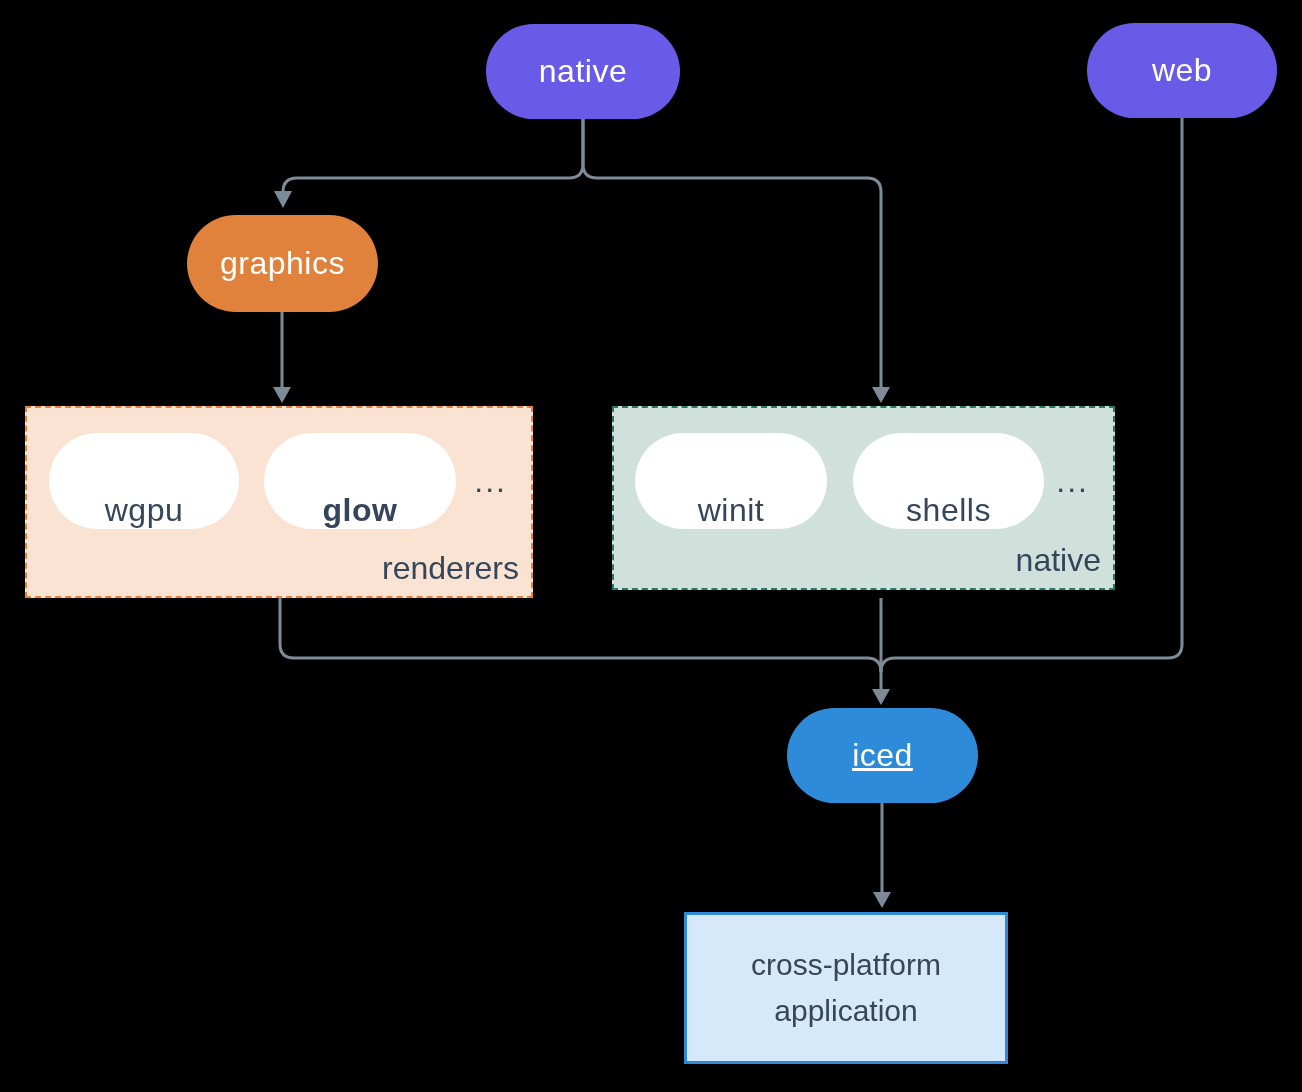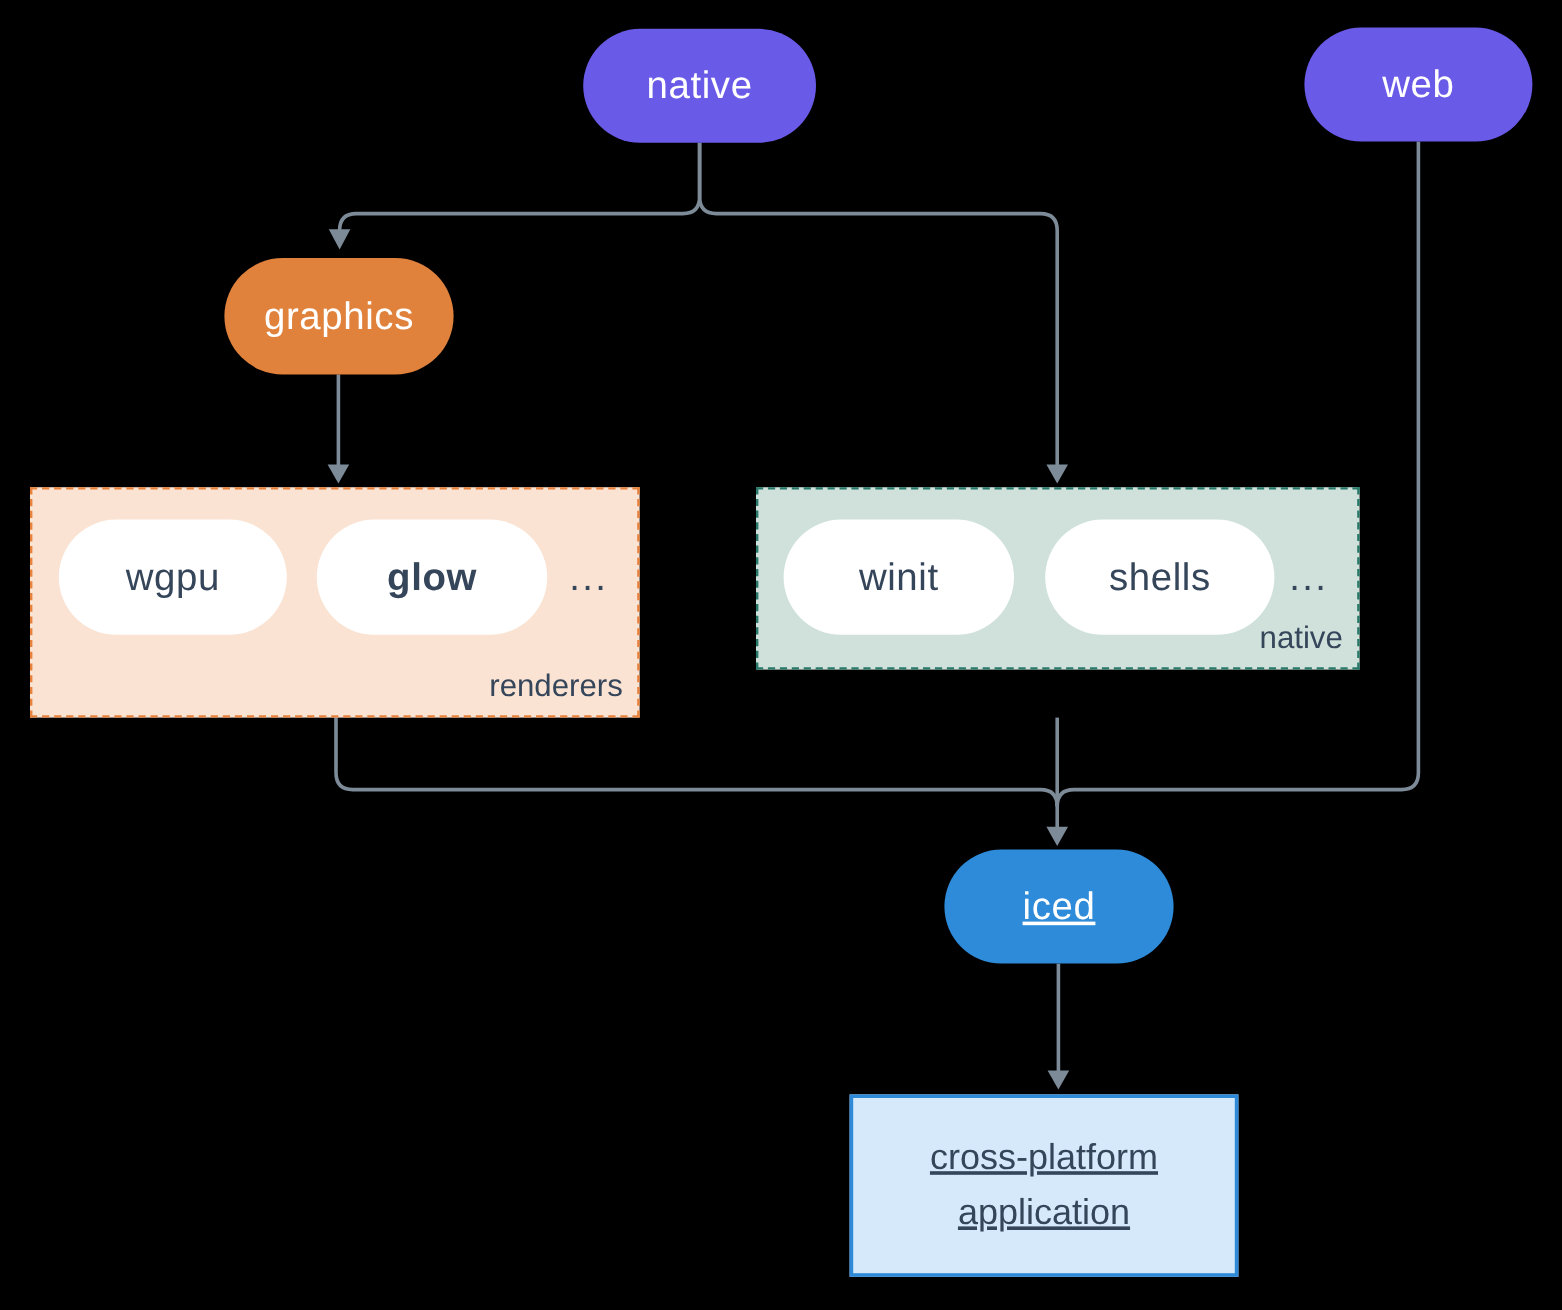--- a/index.html
+++ b/index.html
@@ -48,75 +48,74 @@
     position: absolute;
     display: flex;
     align-items: center;
     justify-content: center;
     border-radius: 60px;
     font-size: 32px;
     z-index: 2;
     letter-spacing: 0.5px;
   }
   .pill.colored { color: #ffffff; }
-  .pill.white   { background: var(--pill-white); color: var(--dark-text); }
+  .pill.white   { background: var(--pill-white); color: var(--dark-text); align-items: flex-end; }
 
   #node-native   { left: 486px; top: 24px;  width: 194px; height: 95px; background: var(--node-purple); }
   #node-web      { left: 1087px; top: 23px; width: 190px; height: 95px; background: var(--node-purple); }
   #node-graphics { left: 187px; top: 215px; width: 191px; height: 97px; background: var(--node-orange); }
   #node-iced     { left: 787px; top: 708px; width: 191px; height: 95px; background: var(--node-blue); text-decoration: underline; }
 
   .group {
     position: absolute;
     z-index: 2;
   }
   #group-renderers {
     left: 25px; top: 406px; width: 508px; height: 192px;
     background: var(--renderers-bg);
     border: 2.5px dashed var(--renderers-border);
   }
   #group-shells {
-    left: 630px; top: 406px; width: 503px; height: 152px;
+    left: 612px; top: 406px; width: 503px; height: 184px;
     background: var(--shells-bg);
     border: 2.5px dashed var(--shells-border);
   }
   .group .pill { z-index: 3; }
   #node-wgpu   { left: 22px;  top: 25px; width: 190px; height: 96px; }
   #node-glow   { left: 237px; top: 25px; width: 192px; height: 96px; font-weight: bold; }
   #node-winit  { left: 21px;  top: 25px; width: 192px; height: 96px; }
   #node-glutin { left: 239px; top: 25px; width: 191px; height: 96px; }
 
   .ellipsis {
     position: absolute;
     right: 24px; top: 25px; height: 96px;
     display: flex; align-items: center;
     font-size: 32px;
     color: var(--dark-text);
     letter-spacing: 2px;
   }
   .group-label {
     position: absolute;
     right: 12px; bottom: 9px;
-    font-size: 26px;
+    font-size: 32px;
     color: var(--dark-text);
   }
 
   .app-box {
     position: absolute;
-    left: 708px; top: 912px; width: 324px; height: 152px;
+    left: 684px; top: 912px; width: 324px; height: 152px;
     background: var(--app-bg);
     border: 3px solid var(--app-border);
     display: flex; align-items: center; justify-content: center;
     text-align: center;
     font-size: 30px;
     line-height: 1.55;
     color: var(--dark-text);
     padding: 16px 22px;
     z-index: 2;
-    text-decoration: underline;
   }
 </style>
 </head>
 <body>
 
 <div class="canvas">
 
   <svg class="connectors" viewBox="0 0 1302 1092" xmlns="http://www.w3.org/2000/svg">
 
     <path d="M 583 119 V 164 Q 583 178 569 178 H 297 Q 283 178 283 192 V 193"></path>

